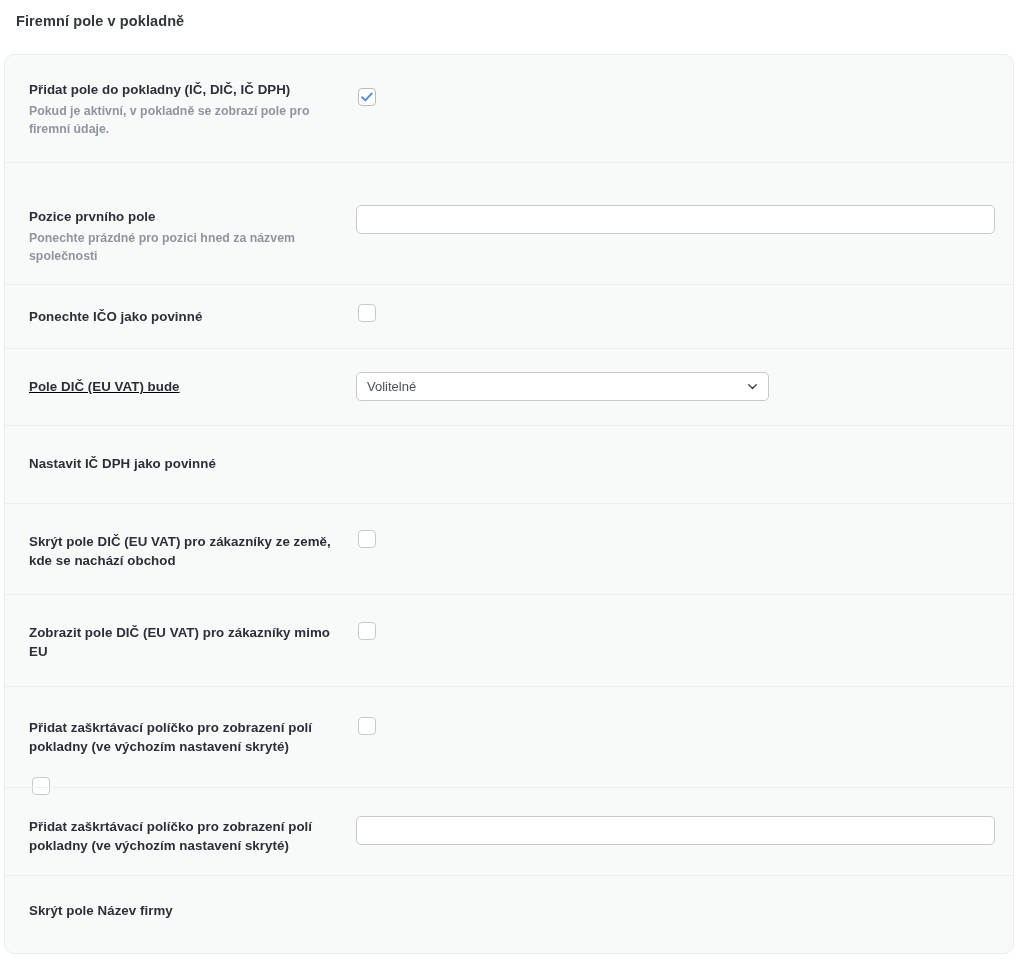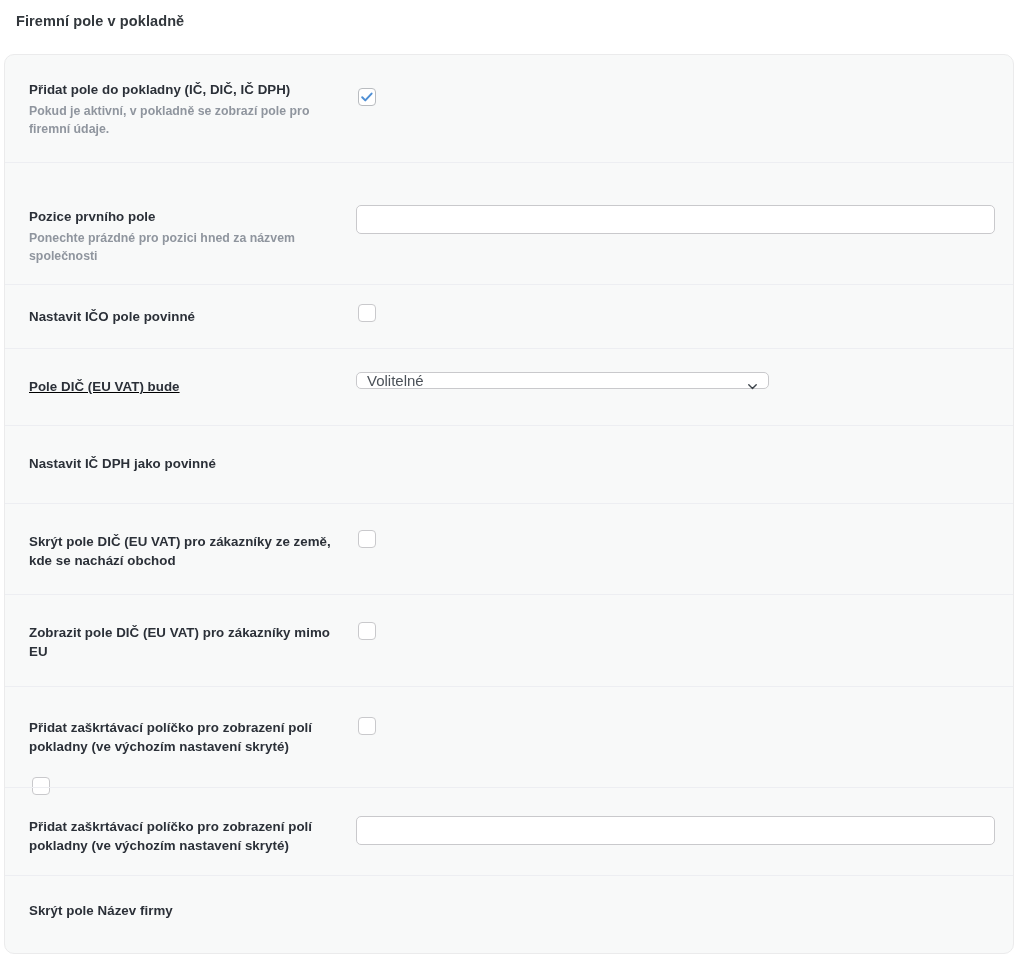--- a/index.html
+++ b/index.html
@@ -184,28 +184,28 @@
   
   .select-wrap {
     position: relative;
     width: 413px;
     height: 29px;
     margin-left: 1px;
   }
   .select-field {
     box-sizing: border-box;
     width: 413px;
-    height: 17px;
+    height: 29px;
     background: #ffffff;
     border: 1px solid #c9c9cc;
     border-radius: 5px;
     padding: 0 12px 0 10px;
     display: flex;
     align-items: center;
-    font-size: 15px;
+    font-size: 13px;
     color: #4b5158;
     cursor: pointer;
   }
   .select-chevron {
     position: absolute;
     right: 10px;
     top: 8px;
     width: 13px;
     height: 13px;
     pointer-events: none;
@@ -240,21 +240,21 @@
           <div class="label-title">Pozice prvního pole</div>
           <div class="label-desc">Ponechte prázdné pro pozici hned za názvem společnosti</div>
         </div>
         <div class="row-control">
           <input class="text-input" type="text" value="" style="">
         </div>
       </div>
 
       <div class="row r-toggle-1">
         <div class="row-label">
-          <div class="label-title">Nastavit IČO pole povinné</div>
+          <div class="label-title">Ponechte IČO jako povinné</div>
         </div>
         <div class="row-control">
           <div class="checkbox">
             
           </div>
         </div>
       </div>
 
       <div class="row r-select">
         <div class="row-label">

